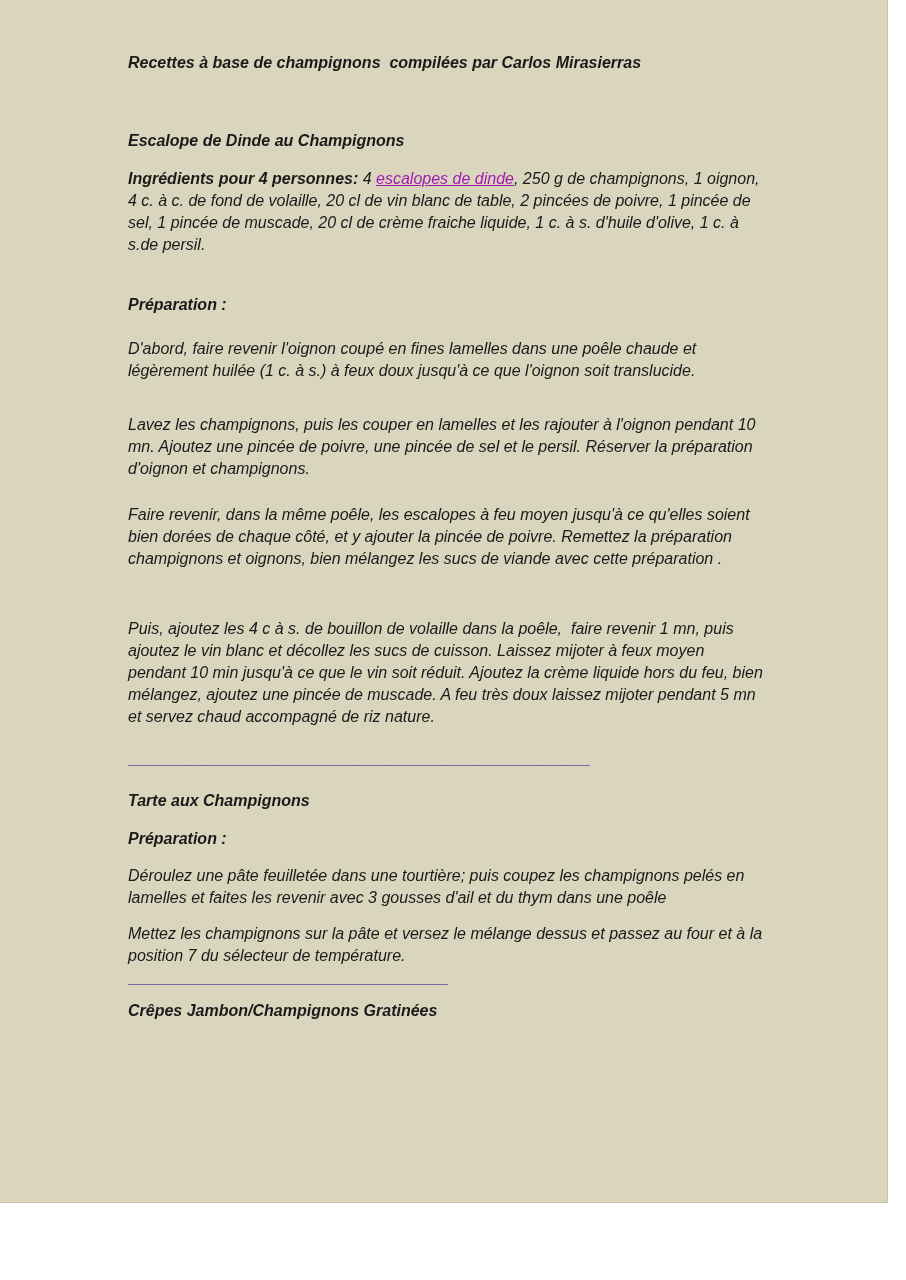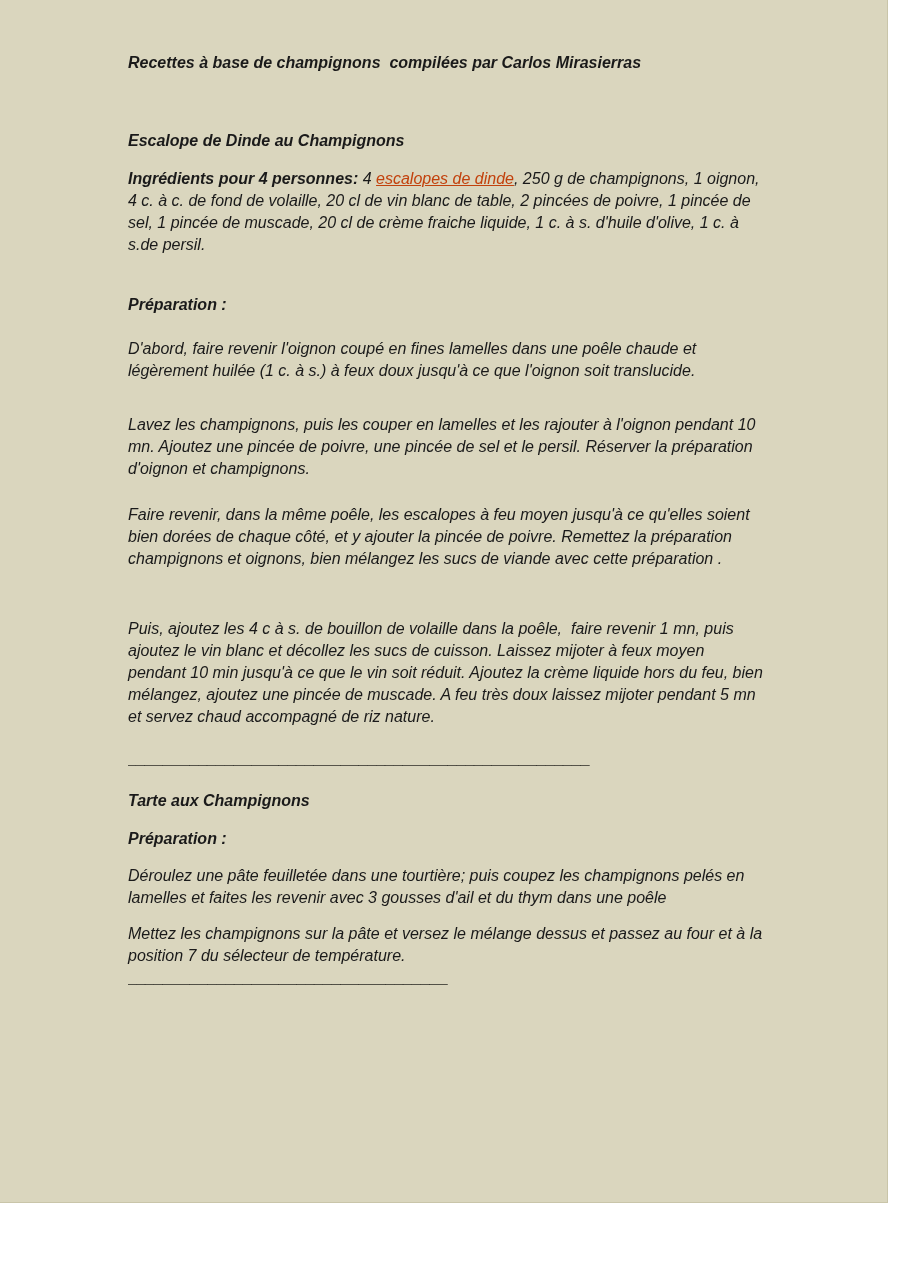--- a/index.html
+++ b/index.html
@@ -37,26 +37,26 @@
     margin: 0;
     white-space: pre-wrap;
   }
   .title, .h {
     font-weight: bold;
   }
   .b {
     font-weight: bold;
   }
   .link {
-    color: #c2410c;
+    color: #a21caf;
     text-decoration: underline;
     cursor: pointer;
   }
   .divider {
-    color: #000000;
+    color: #4c1d95;
     letter-spacing: 0;
     overflow: hidden;
   }
   .mb10 { margin-bottom: 10px; }
   .mb11 { margin-bottom: 11px; font-weight: bold; }
   .mb14 { margin-bottom: 14px; }
   .mb15 { margin-bottom: 15px; }
   .mb16 { margin-bottom: 16px; margin-top: 20px; }
   .mb17 { margin-bottom: 17px; }
   .mb20 { margin-bottom: 20px; margin-top: 48px; }
@@ -91,15 +91,16 @@
     <p class="h mb16">Tarte aux Champignons</p>
 
 
     <p class="h mb15">Préparation :</p>
 
     <p class="para mb14">Déroulez une pâte feuilletée dans une tourtière; puis coupez les champignons pelés en lamelles et faites les revenir avec 3 gousses d'ail et du thym dans une poêle</p>
     <p class="para">Mettez les champignons sur la pâte et versez le mélange dessus et passez au four et à la position 7 du sélecteur de température.</p>
 
     <p class="para divider mb11">____________________________________</p>
 
+    <p class="h">Crêpes Jambon/Champignons Gratinées</p>
 
   </div>
 </div>
 
 </body></html>

